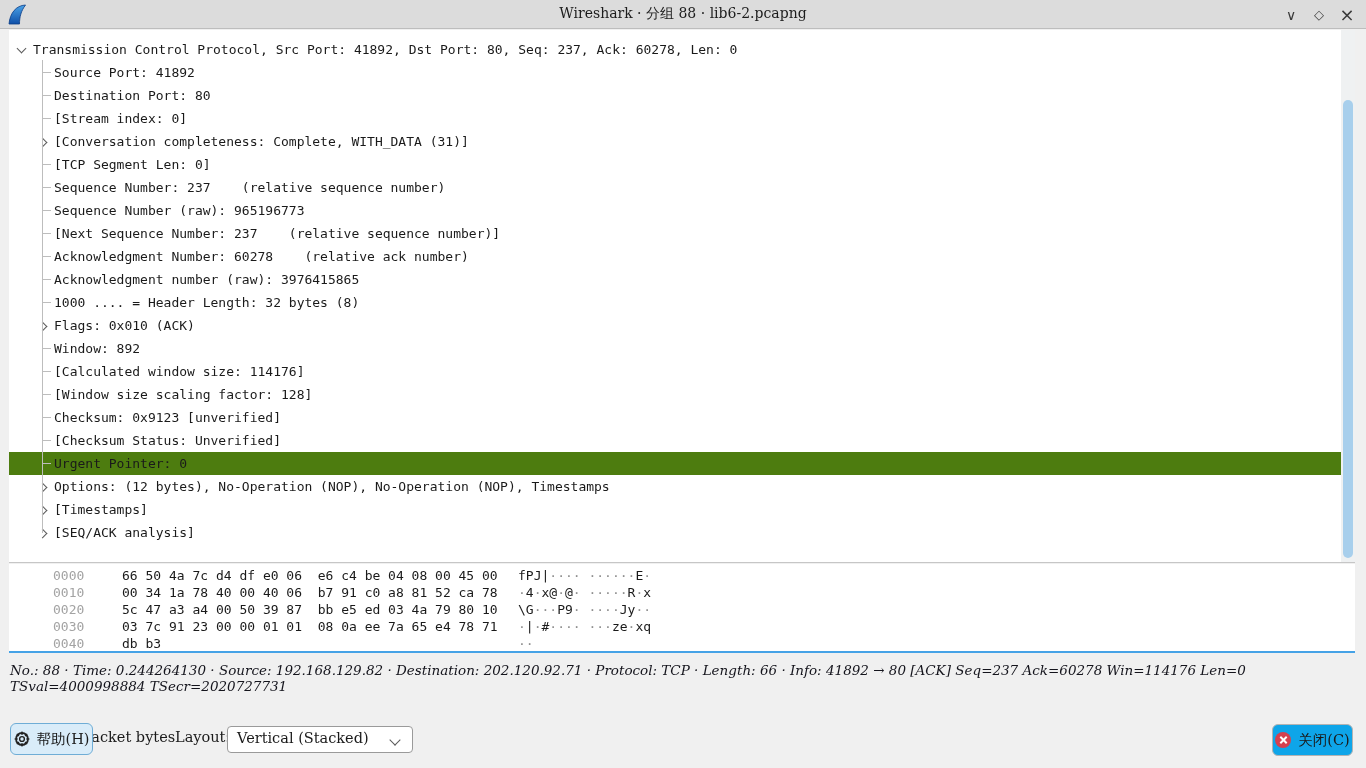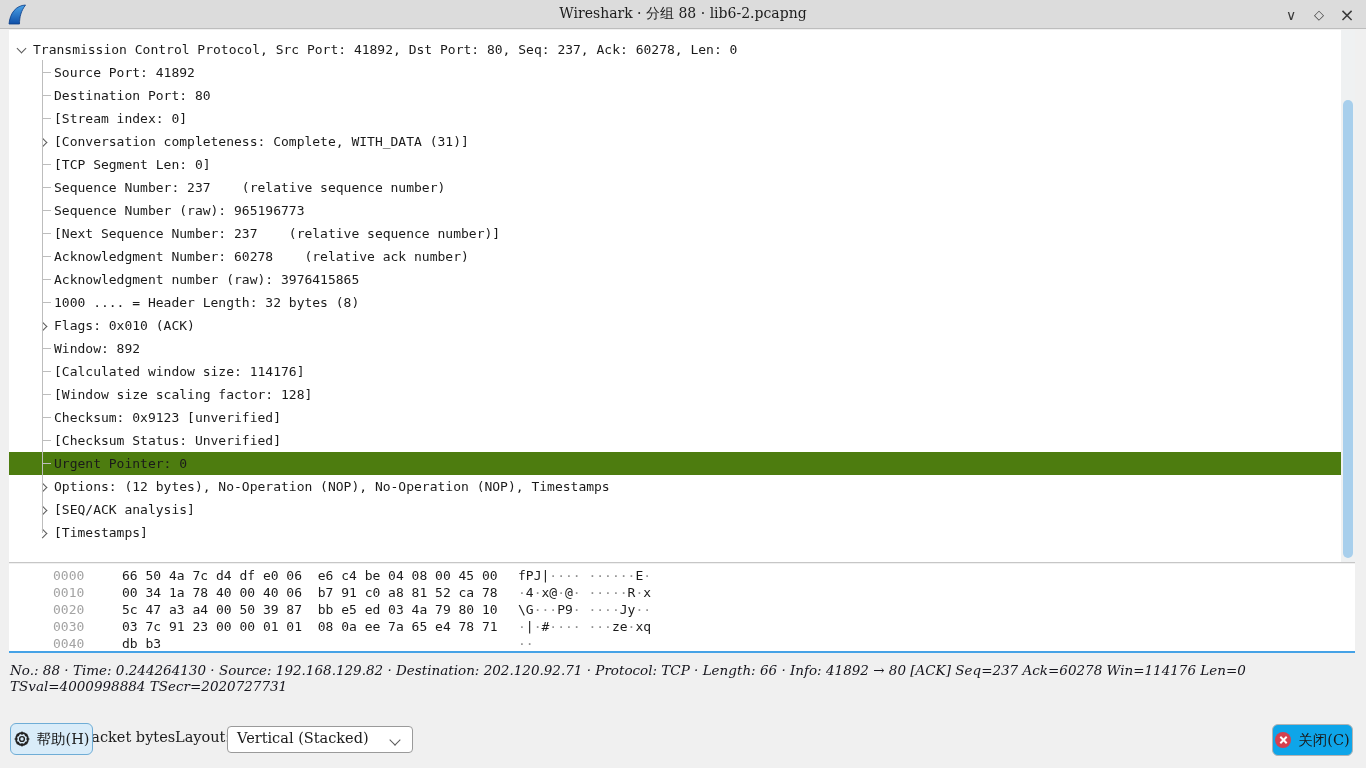--- a/index.html
+++ b/index.html
@@ -101,22 +101,22 @@
       <div class="tree-row lvl1"><span class="stub"></span><span class="lbl">Acknowledgment number (raw): 3976415865</span></div>
       <div class="tree-row lvl1"><span class="stub"></span><span class="lbl">1000 .... = Header Length: 32 bytes (8)</span></div>
       <div class="tree-row lvl1"><span class="chev collapsed"></span><span class="lbl">Flags: 0x010 (ACK)</span></div>
       <div class="tree-row lvl1"><span class="stub"></span><span class="lbl">Window: 892</span></div>
       <div class="tree-row lvl1"><span class="stub"></span><span class="lbl">[Calculated window size: 114176]</span></div>
       <div class="tree-row lvl1"><span class="stub"></span><span class="lbl">[Window size scaling factor: 128]</span></div>
       <div class="tree-row lvl1"><span class="stub"></span><span class="lbl">Checksum: 0x9123 [unverified]</span></div>
       <div class="tree-row lvl1"><span class="stub"></span><span class="lbl">[Checksum Status: Unverified]</span></div>
       <div class="tree-row lvl1 selected"><span class="stub"></span><span class="lbl">Urgent Pointer: 0</span></div>
       <div class="tree-row lvl1"><span class="chev collapsed"></span><span class="lbl">Options: (12 bytes), No-Operation (NOP), No-Operation (NOP), Timestamps</span></div>
+      <div class="tree-row lvl1"><span class="chev collapsed"></span><span class="lbl">[Timestamps]</span></div>
       <div class="tree-row lvl1"><span class="chev collapsed"></span><span class="lbl">[SEQ/ACK analysis]</span></div>
-      <div class="tree-row lvl1"><span class="chev collapsed"></span><span class="lbl">[Timestamps]</span></div>
     </div>
   <div class="guide-line"></div>
   <div class="tree-scroll">
     <div class="tree-thumb"></div>
   </div>
 </div>
 
 <div class="hex-pane">
   <div class="hex-rows">
       <div class="hex-row"><span class="off">0000</span><span class="bytes">66 50 4a 7c d4 df e0 06  e6 c4 be 04 08 00 45 00</span><span class="ascii">fPJ|<span class="dim">·</span><span class="dim">·</span><span class="dim">·</span><span class="dim">·</span> <span class="dim">·</span><span class="dim">·</span><span class="dim">·</span><span class="dim">·</span><span class="dim">·</span><span class="dim">·</span>E<span class="dim">·</span></span></div>

